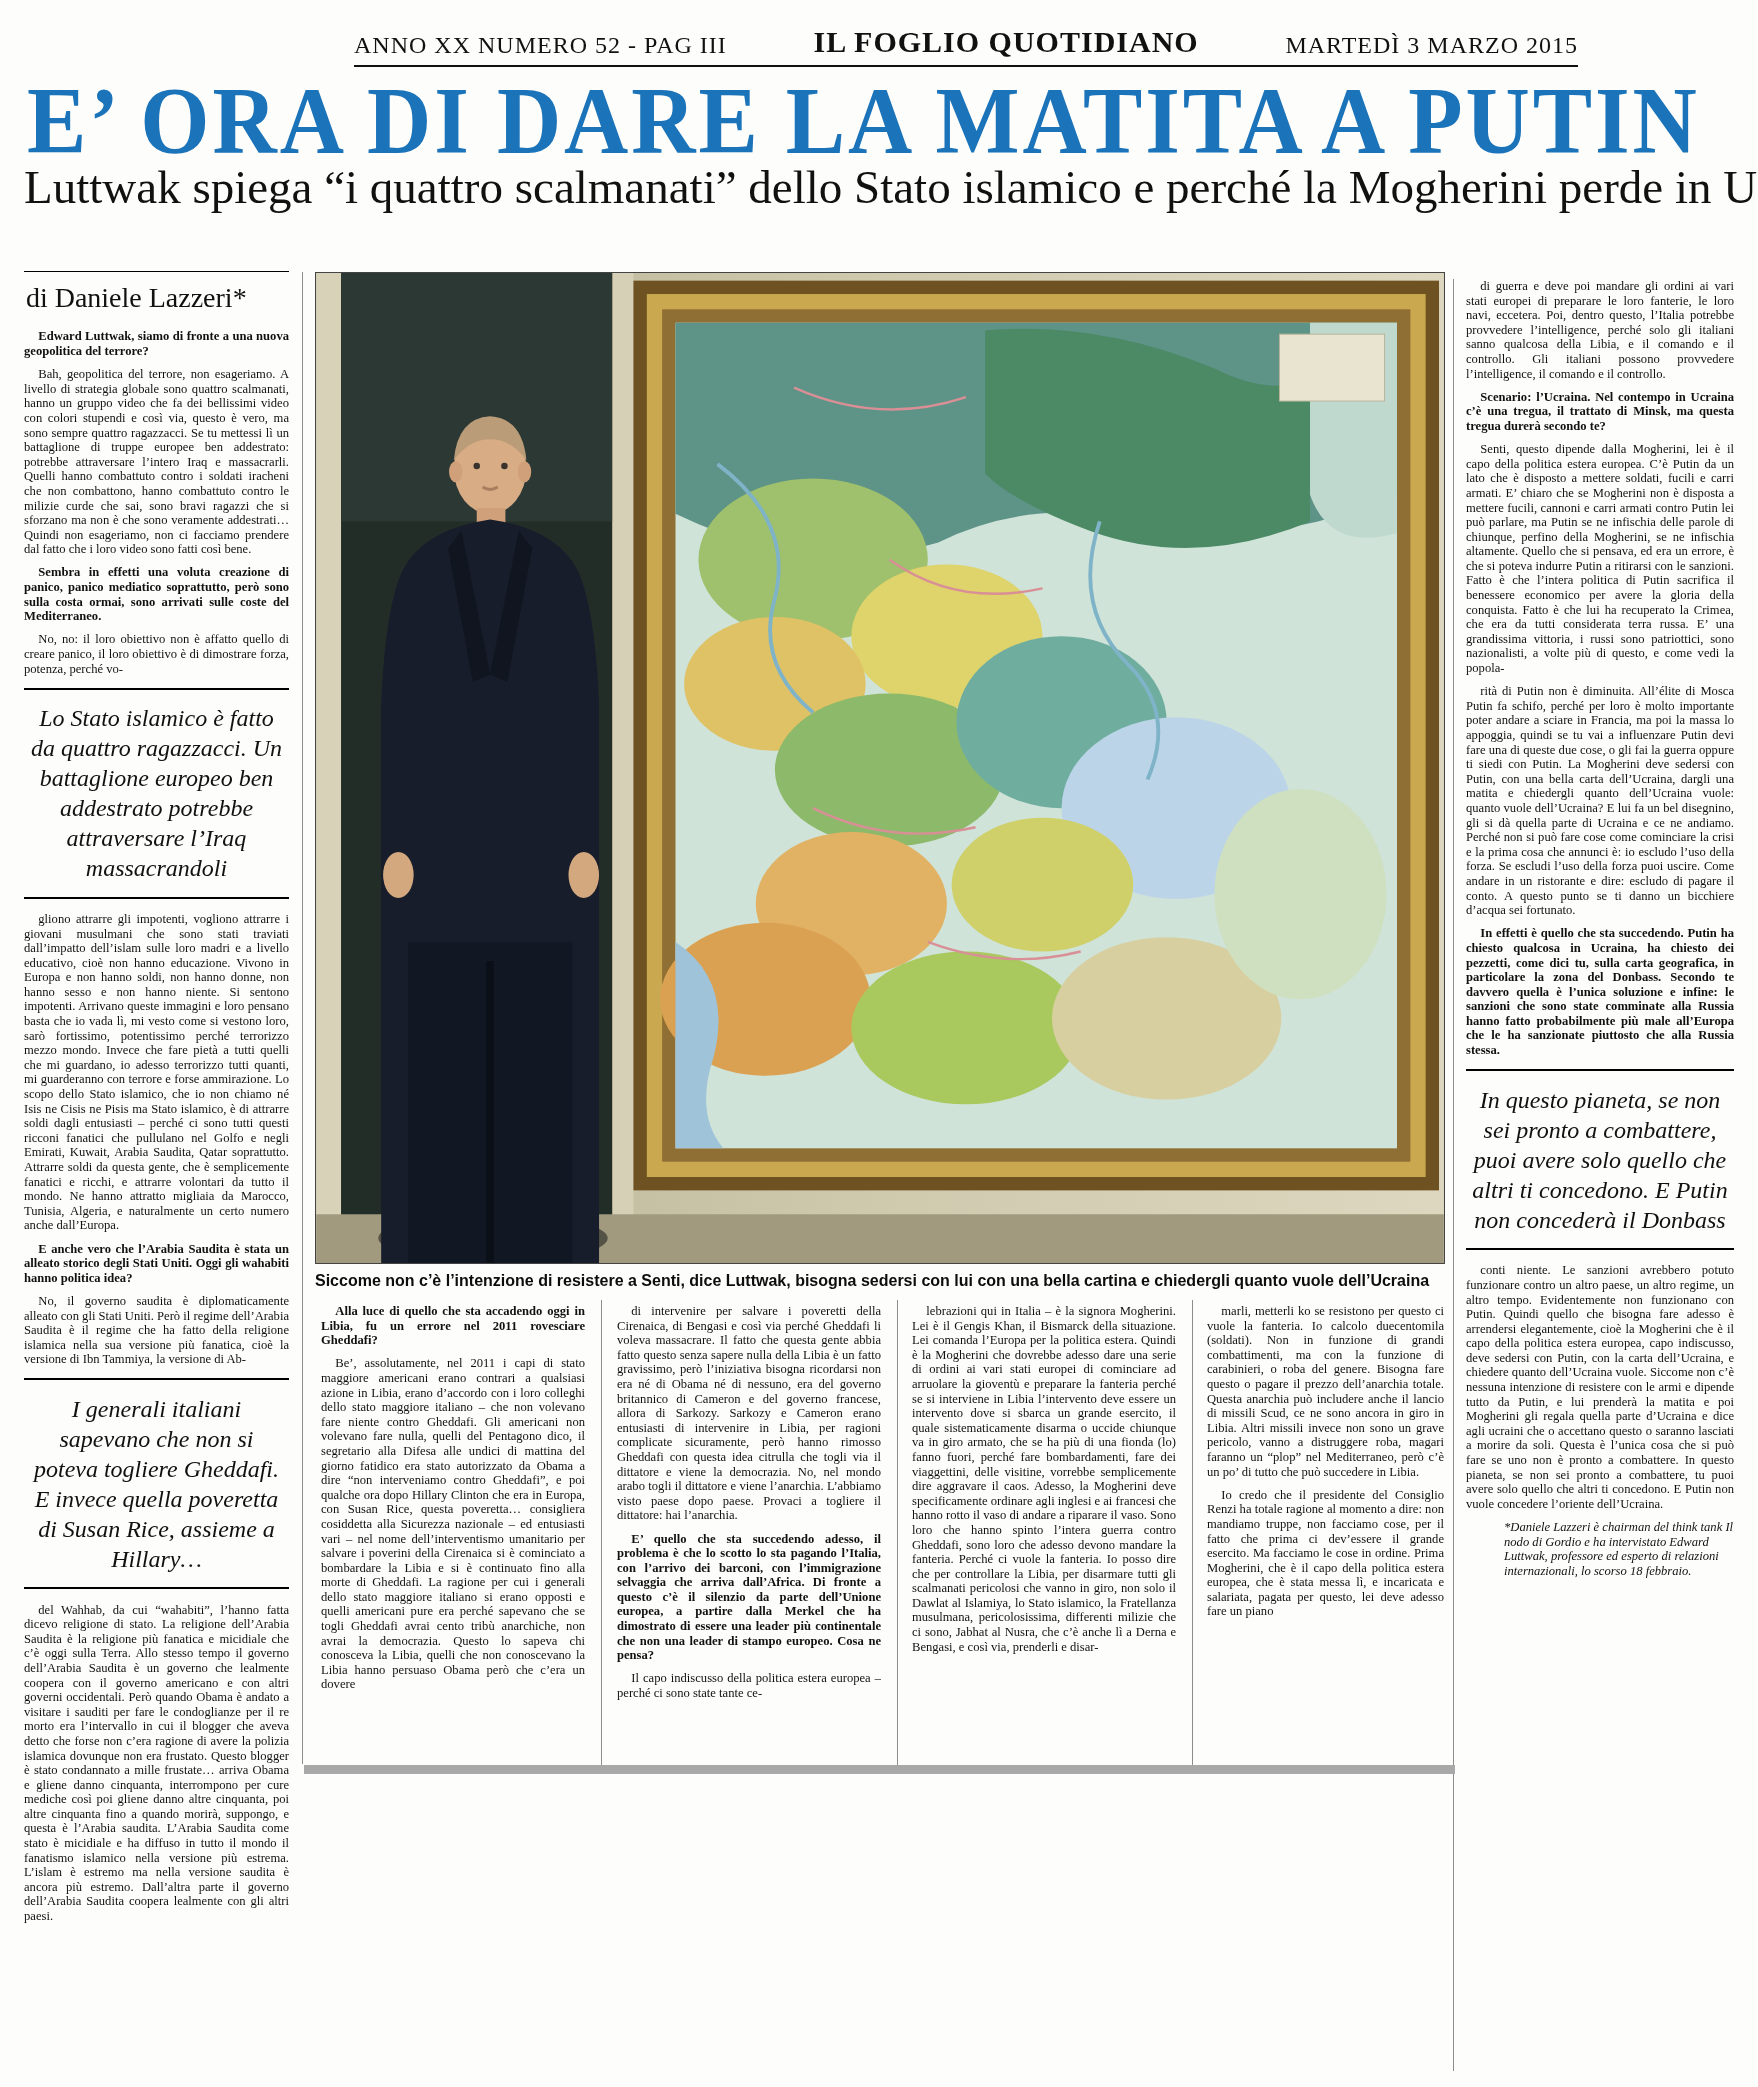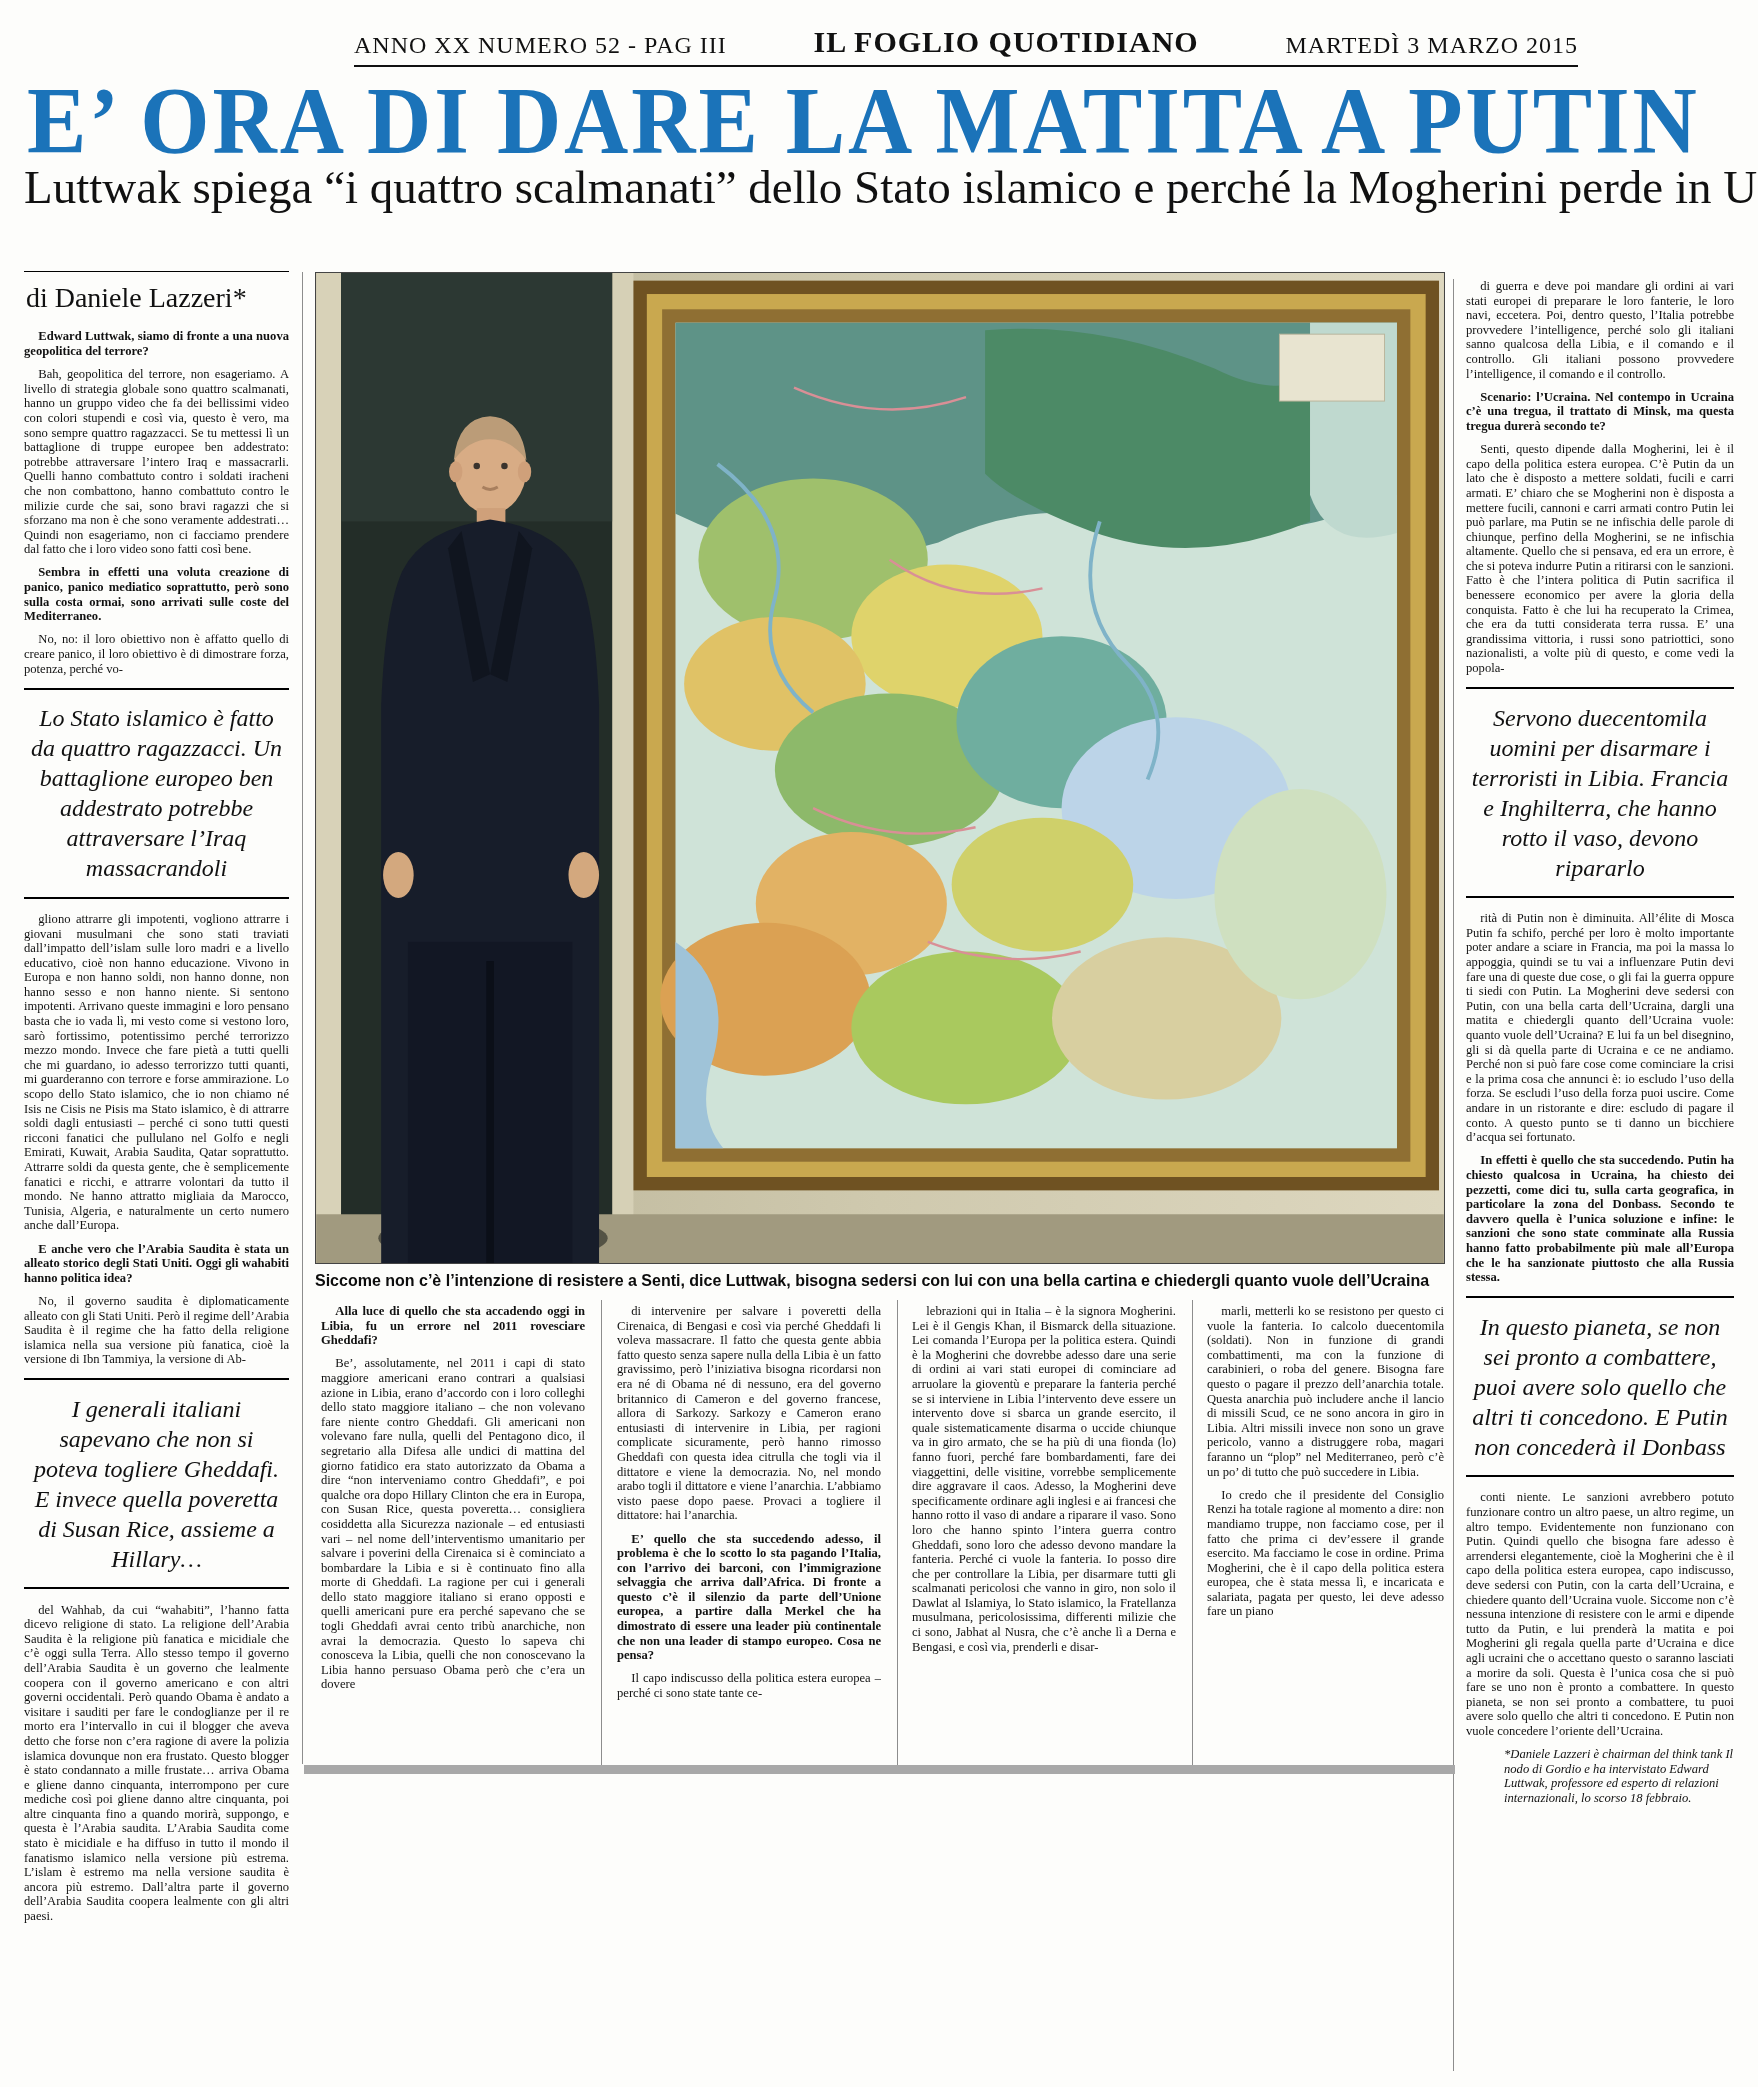--- a/index.html
+++ b/index.html
@@ -156,21 +156,20 @@
   </div>
 <div class="col" style="left:1207px;top:1304px;width:237px;height:461px;">
     <p class="p-a">marli, metterli ko se resistono per questo ci vuole la fanteria. Io calcolo duecentomila (soldati). Non in funzione di grandi combattimenti, ma con la funzione di carabinieri, o roba del genere. Bisogna fare questo o pagare il prezzo dell’anarchia totale. Questa anarchia può includere anche il lancio di missili Scud, ce ne sono ancora in giro in Libia. Altri missili invece non sono un grave pericolo, vanno a distruggere roba, magari faranno un “plop” nel Mediterraneo, però c’è un po’ di tutto che può succedere in Libia.</p>
     <p class="p-a">Io credo che il presidente del Consiglio Renzi ha totale ragione al momento a dire: non mandiamo truppe, non facciamo cose, per il fatto che prima ci dev’essere il grande esercito. Ma facciamo le cose in ordine. Prima Mogherini, che è il capo della politica estera europea, che è stata messa lì, e incaricata e salariata, pagata per questo, lei deve adesso fare un piano</p>
   </div>
 
 <div class="col" style="left:1466px;top:279px;width:268px;height:1792px;">
     <p class="p-a">di guerra e deve poi mandare gli ordini ai vari stati europei di preparare le loro fanterie, le loro navi, eccetera. Poi, dentro questo, l’Italia potrebbe provvedere l’intelligence, perché solo gli italiani sanno qualcosa della Libia, e il comando e il controllo. Gli italiani possono provvedere l’intelligence, il comando e il controllo.</p>
     <p class="p-q">Scenario: l’Ucraina. Nel contempo in Ucraina c’è una tregua, il trattato di Minsk, ma questa tregua durerà secondo te?</p>
     <p class="p-a">Senti, questo dipende dalla Mogherini, lei è il capo della politica estera europea. C’è Putin da un lato che è disposto a mettere soldati, fucili e carri armati. E’ chiaro che se Mogherini non è disposta a mettere fucili, cannoni e carri armati contro Putin lei può parlare, ma Putin se ne infischia delle parole di chiunque, perfino della Mogherini, se ne infischia altamente. Quello che si pensava, ed era un errore, è che si poteva indurre Putin a ritirarsi con le sanzioni. Fatto è che l’intera politica di Putin sacrifica il benessere economico per avere la gloria della conquista. Fatto è che lui ha recuperato la Crimea, che era da tutti considerata terra russa. E’ una grandissima vittoria, i russi sono patriottici, sono nazionalisti, a volte più di questo, e come vedi la popola-</p>
-    <p class="p-pull">Servono duecentomila uomini per disarmare i terroristi in Libia. Francia e Inghilterra, che hanno rotto il vaso, devono ripararlo</p>
     <p class="p-a">rità di Putin non è diminuita. All’élite di Mosca Putin fa schifo, perché per loro è molto importante poter andare a sciare in Francia, ma poi la massa lo appoggia, quindi se tu vai a influenzare Putin devi fare una di queste due cose, o gli fai la guerra oppure ti siedi con Putin. La Mogherini deve sedersi con Putin, con una bella carta dell’Ucraina, dargli una matita e chiedergli quanto dell’Ucraina vuole: quanto vuole dell’Ucraina? E lui fa un bel disegnino, gli si dà quella parte di Ucraina e ce ne andiamo. Perché non si può fare cose come cominciare la crisi e la prima cosa che annunci è: io escludo l’uso della forza. Se escludi l’uso della forza puoi uscire. Come andare in un ristorante e dire: escludo di pagare il conto. A questo punto se ti danno un bicchiere d’acqua sei fortunato.</p>
     <p class="p-q">In effetti è quello che sta succedendo. Putin ha chiesto qualcosa in Ucraina, ha chiesto dei pezzetti, come dici tu, sulla carta geografica, in particolare la zona del Donbass. Secondo te davvero quella è l’unica soluzione e infine: le sanzioni che sono state comminate alla Russia hanno fatto probabilmente più male all’Europa che le ha sanzionate piuttosto che alla Russia stessa.</p>
     <p class="p-pull">In questo pianeta, se non sei pronto a combattere, puoi avere solo quello che altri ti concedono. E Putin non concederà il Donbass</p>
     <p class="p-a">conti niente. Le sanzioni avrebbero potuto funzionare contro un altro paese, un altro regime, un altro tempo. Evidentemente non funzionano con Putin. Quindi quello che bisogna fare adesso è arrendersi elegantemente, cioè la Mogherini che è il capo della politica estera europea, capo indiscusso, deve sedersi con Putin, con la carta dell’Ucraina, e chiedere quanto dell’Ucraina vuole. Siccome non c’è nessuna intenzione di resistere con le armi e dipende tutto da Putin, e lui prenderà la matita e poi Mogherini gli regala quella parte d’Ucraina e dice agli ucraini che o accettano questo o saranno lasciati a morire da soli. Questa è l’unica cosa che si può fare se uno non è pronto a combattere. In questo pianeta, se non sei pronto a combattere, tu puoi avere solo quello che altri ti concedono. E Putin non vuole concedere l’oriente dell’Ucraina.</p>
     <p class="p-note">*Daniele Lazzeri è chairman del think tank Il nodo di Gordio e ha intervistato Edward Luttwak, professore ed esperto di relazioni internazionali, lo scorso 18 febbraio.</p>
   </div>
 
 <div class="vrule" style="left:302px;top:272px;height:1492px;"></div>
 <div class="vrule" style="left:601px;top:1300px;height:465px;"></div>
 <div class="vrule" style="left:897px;top:1300px;height:465px;"></div>

